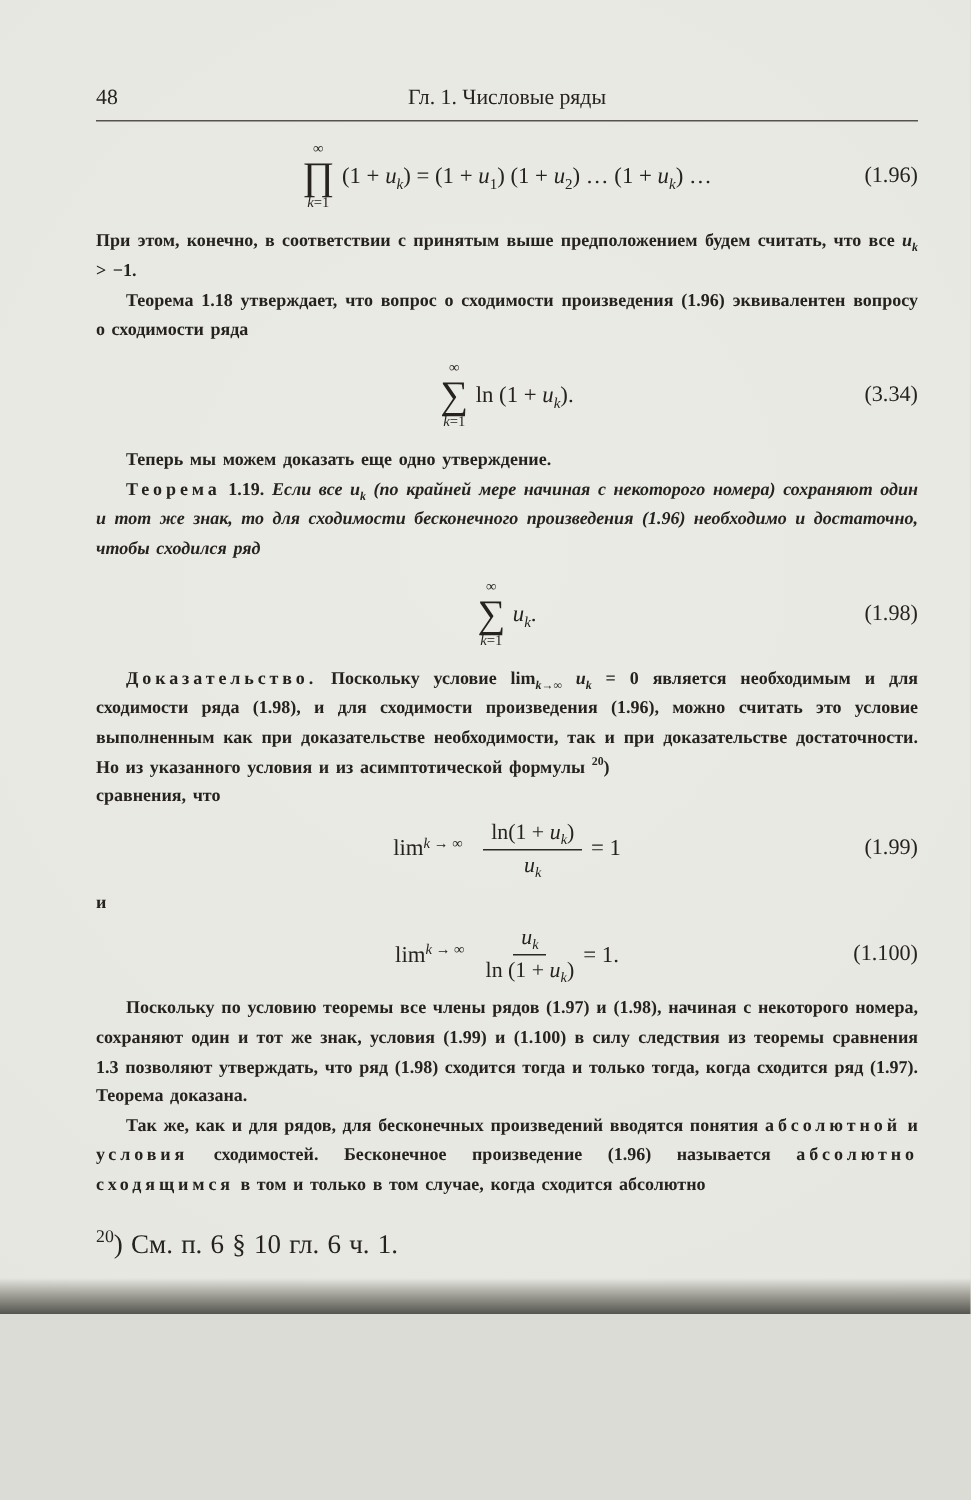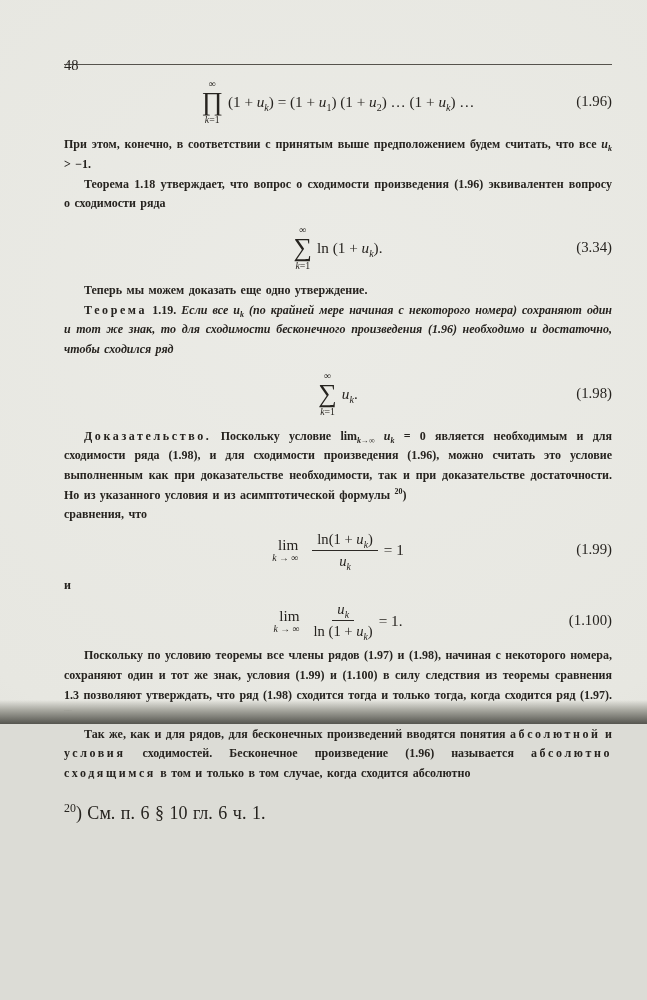--- a/index.html
+++ b/index.html
@@ -4,21 +4,21 @@
 <style>
   * { box-sizing: border-box; }
   html, body { margin: 0; padding: 0; }
   body {
     width: 647px; height: 1000px; overflow: hidden;
     background: #dcdcd6;
     font-family: "Liberation Serif", "DejaVu Serif", serif;
     color: #26231f;
   }
   .page {
-    position: relative; width: 647px; height: 724px;
+    position: relative; width: 647px; height: 876px;
     background: radial-gradient(ellipse 130% 105% at 50% 42%, #ebebe6 0%, #e7e7e1 62%, #dadad3 100%);
     padding: 57px 35px 0 64px;
   }
   .bottom-edge {
     position: absolute; left: 0; bottom: 0; width: 647px; height: 24px;
     background: linear-gradient(180deg, rgba(110,110,104,0) 0%, #a3a39b 45%, #55554f 100%);
   }
   
   .pagehead {
     position: relative;
@@ -42,35 +42,36 @@
     position: relative; display: flex; align-items: center; justify-content: center;
     font-size: 15.2px; line-height: 1.2;
   }
   .f-big  { margin: 10px 0 9px; }
   .f-mid  { margin: 5px 0; }
   .f-plain{ margin: 5px 0; }
   .eqnum  { position: absolute; right: 0; font-size: 14.8px; }
   .bigop  { display: inline-flex; flex-direction: column; align-items: center; margin-right: 5px; }
   .opsym  { font-size: 26px; line-height: 0.92; }
   .oplim  { font-size: 9.8px; line-height: 1.25; }
-  .limstack { display: inline-flex; flex-direction: column; align-items: flex-end; margin-right: 8px; line-height: 1.05; }
+  .limstack { display: inline-flex; flex-direction: row; align-items: flex-start; margin-right: 8px; line-height: 1.05; }
   .limsub { font-size: 9.8px; }
   .frac { display: inline-flex; flex-direction: column; align-items: center; margin: 0 6px; line-height: 1.3; font-size: 14.6px; }
   .fnum { padding: 0 5px 1px; border-bottom: 1px solid #2c2925; }
   .fden { padding-top: 1px; }
   
   .footnote { margin-top: 20px; font-size: 18px; word-spacing: 1px; }
 </style>
 </head>
 <body>
 
 <div class="page">
 
   <header class="pagehead">
     <span class="pagenum">48</span>
+    <span class="runtitle">Гл. 1. Числовые ряды</span>
   </header>
 
   <main class="content">
 
     <div class="formula f-big">
       <span class="bigop">
         <span class="oplim">∞</span>
         <span class="opsym">∏</span>
         <span class="oplim"><i>k</i>=1</span>
       </span>

